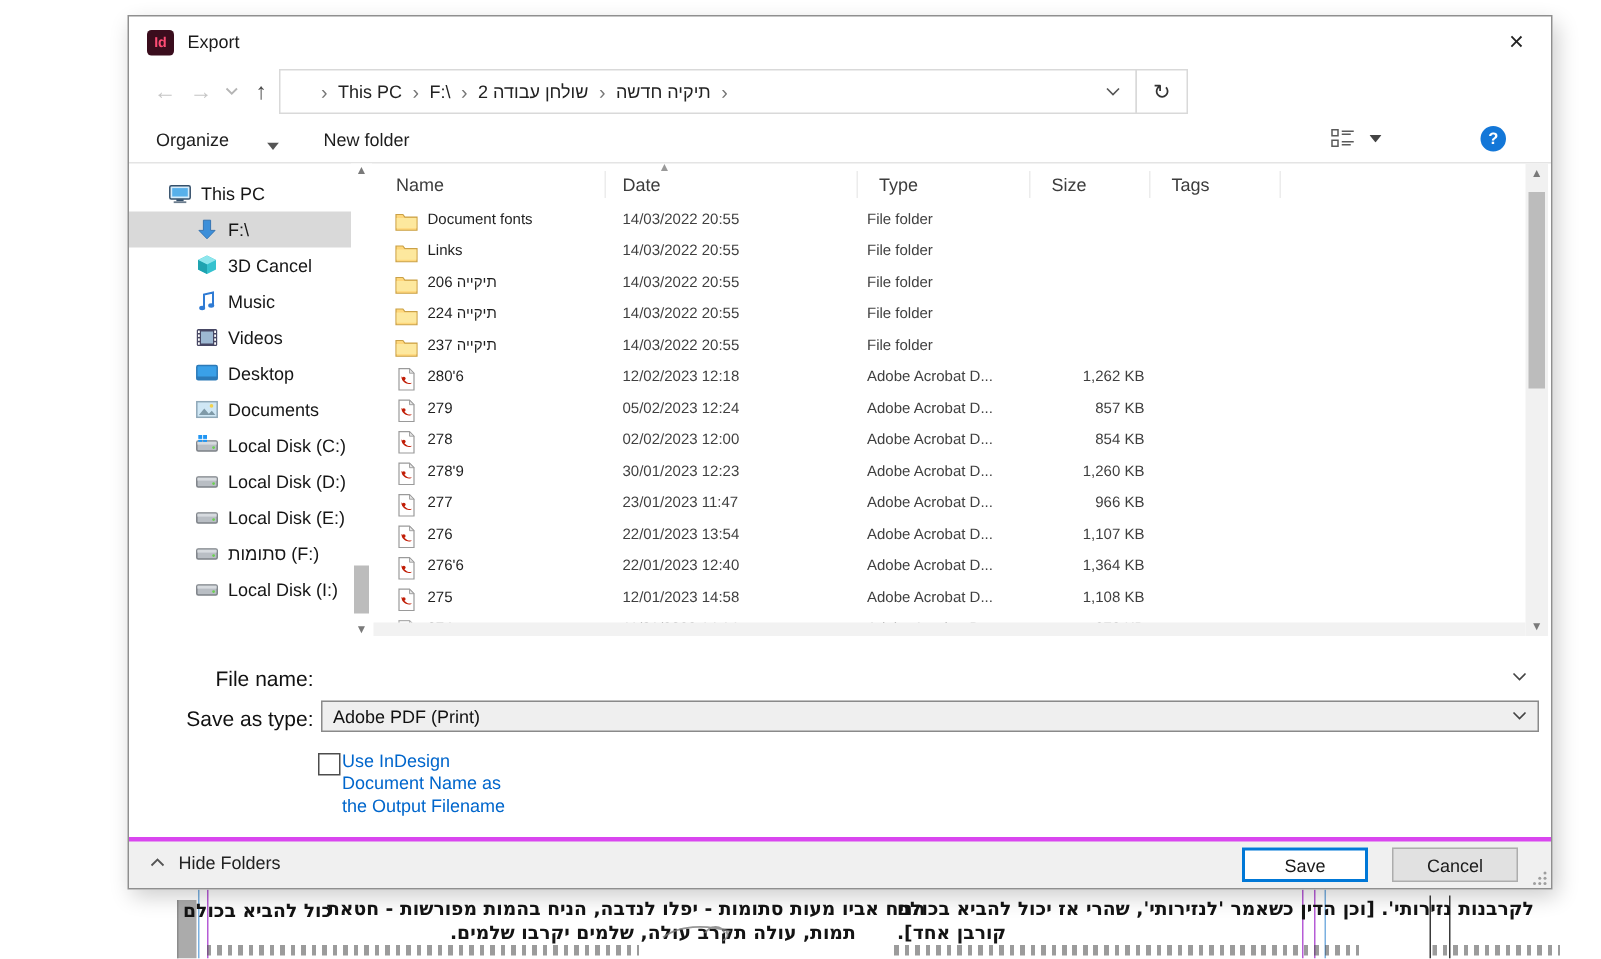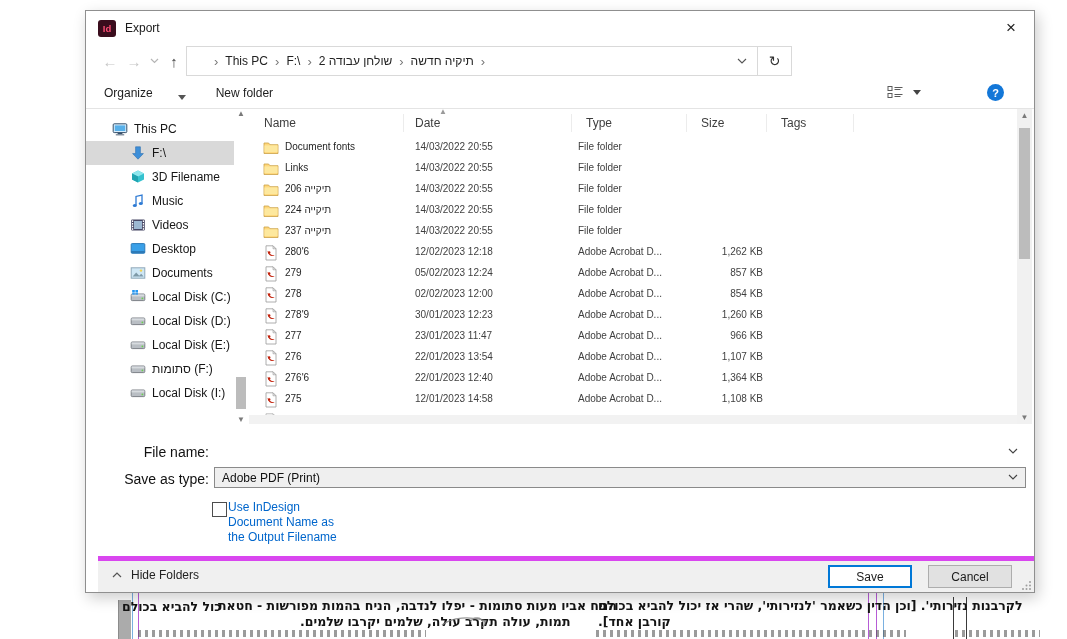--- a/index.html
+++ b/index.html
@@ -81,21 +81,21 @@
     border:1px solid var(--accent,#0078d7);font-size:12px;padding:0 22px 0 7px;outline:none;
     font-family:"Liberation Sans",sans-serif;color:#111;}
   .f-select{position:absolute;left:128px;top:0;width:812px;height:21px;box-sizing:border-box;
     border:1px solid #8a8a8a;background:#efefef;font-size:12px;display:flex;align-items:center;
     padding:0 22px 0 7px;color:#111;}
   .f-caret{position:absolute;left:922px;top:8px;}
   .checkbox-block{position:absolute;left:126px;top:489px;}
   .cb-box{position:absolute;left:0;top:2px;width:13px;height:13px;border:1px solid #4d4d4d;background:#fff;}
   .cb-lines{position:absolute;left:16px;top:0;font-size:12px;line-height:15px;color:var(--link-blue,#0066cc);white-space:nowrap;}
   
-  .bottombar{position:absolute;left:12px;right:0;bottom:0;height:31px;background:#f0f0f0;border-top:5px solid #d946ef;}
+  .bottombar{position:absolute;left:0;right:0;bottom:0;height:31px;background:#f0f0f0;border-top:3px solid #d946ef;}
   .hide-folders{position:absolute;left:14px;top:7px;font-size:12px;color:#222;display:flex;gap:9px;align-items:center;}
   .btn{font-size:12px;font-family:"Liberation Sans",sans-serif;display:flex;align-items:center;justify-content:center;box-sizing:border-box;}
   .btn-save{position:absolute;right:122px;top:4px;width:84px;height:23px;background:#fff;border:2px solid var(--accent,#0078d7);}
   .btn-cancel{position:absolute;right:22px;top:4px;width:84px;height:23px;background:#e1e1e1;border:1px solid #adadad;}
   .grip{position:absolute;right:2px;bottom:2px;}
   
   .bgdoc{position:absolute;left:0;top:593px;width:1067px;height:46px;z-index:1;background:#fff;}
   .bg-frag{position:absolute;font-family:"DejaVu Sans",sans-serif;font-weight:bold;font-size:12.5px;
     white-space:nowrap;direction:rtl;color:#141414;}
   .guide{position:absolute;top:0;bottom:0;width:1px;}
@@ -200,21 +200,21 @@
           <span class="s-label">F:\</span>
         </div>
         <div class="side-item ind1">
           <span class="s-icon">
             <svg width="16" height="16">
               <path d="M8 1.4l6 3v6.2l-6 3-6-3V4.4z" fill="#35c2cf"></path>
               <path d="M8 1.4l6 3L8 7.4l-6-3z" fill="#8ee6ed"></path>
               <path d="M8 7.4v6.2l-6-3V4.4z" fill="#1fa3b0"></path>
             </svg>
           </span>
-          <span class="s-label">3D Filename</span>
+          <span class="s-label">3D Cancel</span>
         </div>
         <div class="side-item ind1">
           <span class="s-icon">
             <svg width="16" height="16">
               <path d="M6 12.2V3.4l6-1.4v8.4" fill="none" stroke="#2f7bd4" stroke-width="1.3"></path>
               <ellipse cx="4.8" cy="12.4" rx="2" ry="1.5" fill="#2f7bd4"></ellipse>
               <ellipse cx="10.8" cy="10.6" rx="2" ry="1.5" fill="#2f7bd4"></ellipse>
             </svg>
           </span>
           <span class="s-label">Music</span>

